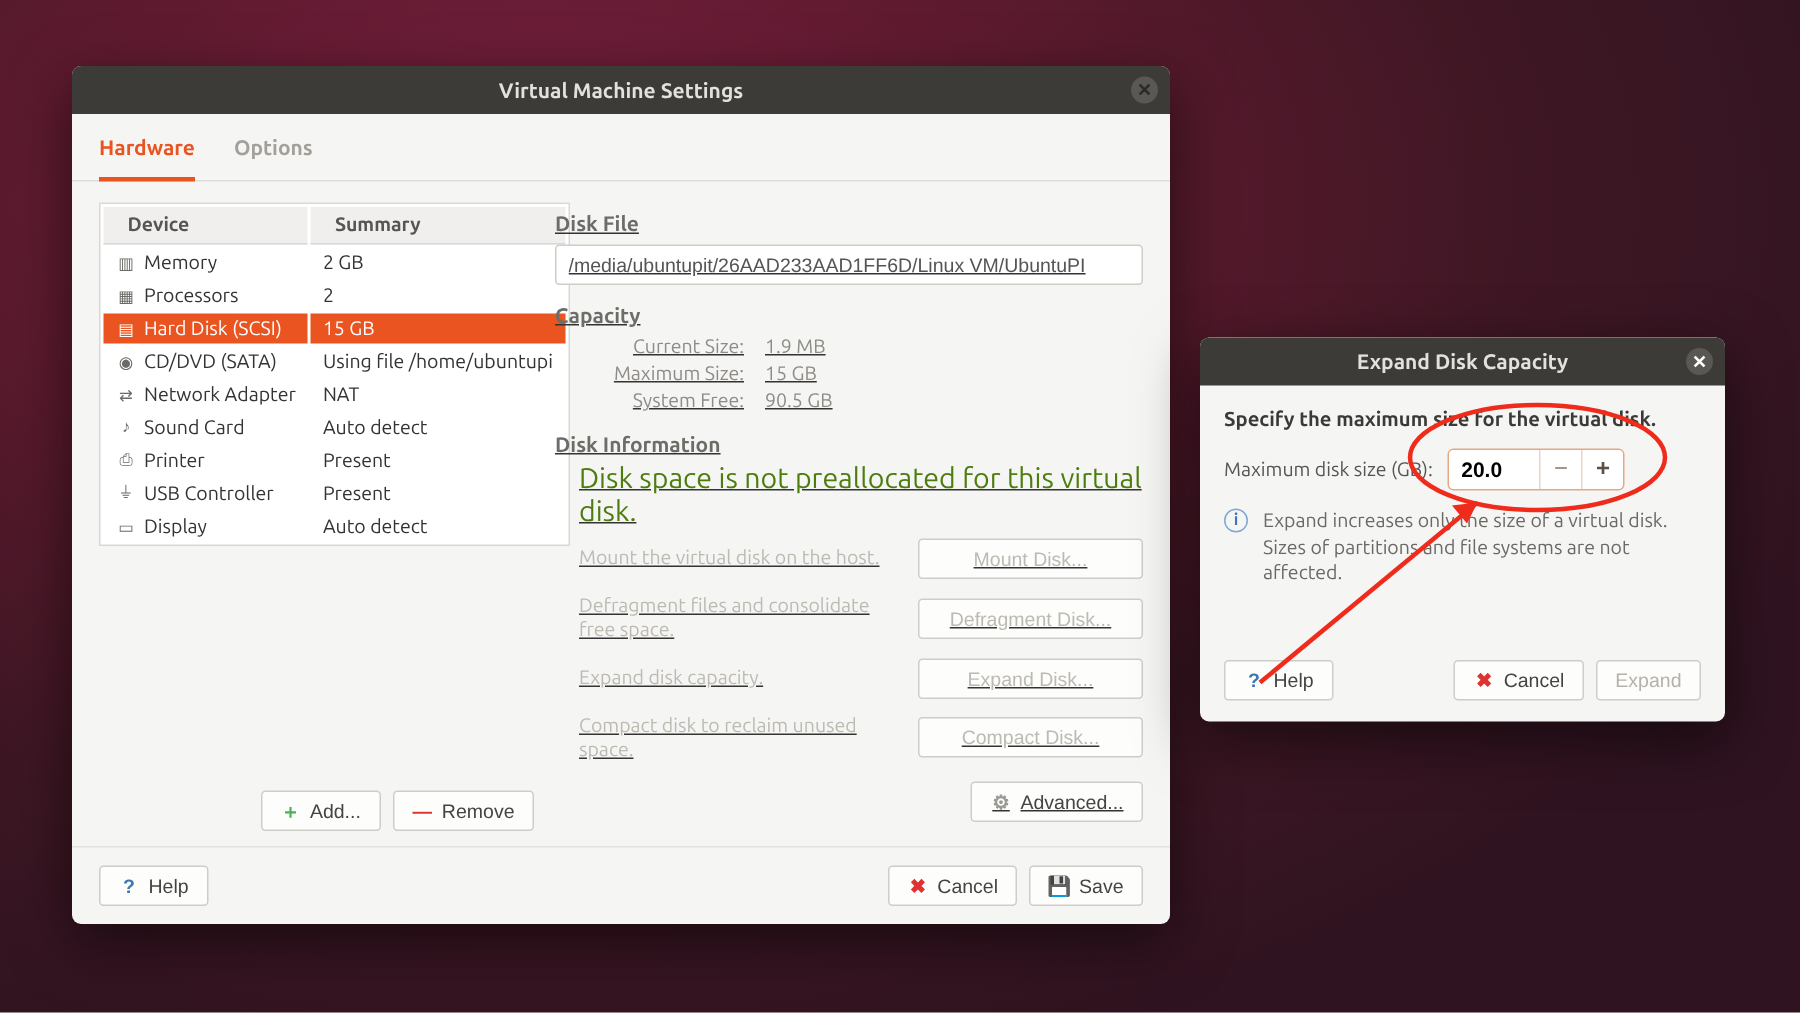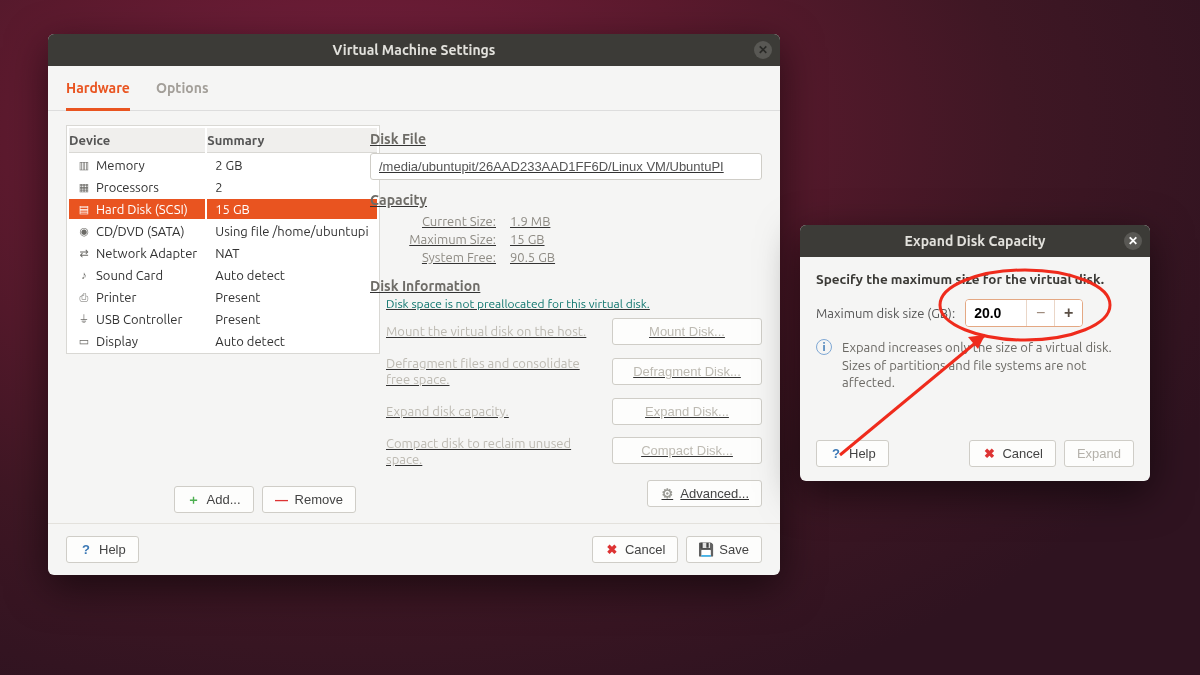--- a/index.html
+++ b/index.html
@@ -33,34 +33,34 @@
   }
   .titlebar .close {
     position: absolute; right: 8px; top: 7px;
     width: 18px; height: 18px; border-radius: 50%;
     background: #595854; color: #2a2a27;
     display:flex; align-items:center; justify-content:center;
     font-size: 12px; cursor:pointer;
   }
   .orange-close { background:#e95420; color:#fff !important; }
 
-  #settings { left: 48px; top: 34px; width: 732px; }
+  #settings { left: 48px; top: 44px; width: 732px; }
 
   .tabs { padding: 14px 18px 0 18px; display:flex; gap:26px; border-bottom:1px solid #ddd; }
   .tab { padding-bottom:12px; color:#a39f99; font-weight:700; font-size:14px; cursor:pointer; }
   .tab.active { color:#e95420; border-bottom:3px solid #e95420; margin-bottom:-1px; }
 
   .body { display:flex; padding:14px 18px 10px 18px; gap:14px; }
   .left-col { width:290px; display:flex; flex-direction:column; }
   .right-col { flex:1; display:flex; flex-direction:column;text-decoration:underline; }
 
   .device-table { border:1px solid #d9d8d4; background:#fff; width:100%; }
   .device-table th {
     text-align:left; font-weight:700; font-size:13px; color:#555;
-    background:#f0efed; padding:5px 0; border-bottom:1px solid #d9d8d4;
+    background:#f0efed; padding:5px 16px; border-bottom:1px solid #d9d8d4;
   }
   .device-table td { padding:3px 8px; font-size:13px; white-space:nowrap; }
   .device-table td.dev { display:flex; align-items:center; gap:5px; }
   .device-table tr.sel td { background:#e95420; color:#fff; }
   .dev-icon { width:14px; height:14px; display:inline-flex; align-items:center; justify-content:center; font-size:11px; color:#6b6a66; }
   .sel .dev-icon { color:#fff; }
 
   .left-btns { margin-top:auto; padding-top:10px; display:flex; justify-content:flex-end; gap:8px; }
 
   .btn {
@@ -73,21 +73,21 @@
   .sec-title { font-weight:700; color:#6e6c67; font-size:14px; margin-top:6px; }
   .sec-title.dim { color:#b7b5ae; }
   .field-row { display:flex; align-items:center; gap:8px; margin-top:6px; }
   input.txt {
     flex:1; border:1px solid #cfcdc7; border-radius:3px; padding:5px 8px;
     font-size:13px; color:#555; background:#fff;
   }
   .cap-grid { padding:4px 0 2px 16px; font-size:13px; color:#8f8c85; }
   .cap-grid div { display:flex; gap:14px; padding:2px 0; }
   .cap-grid .k { width:110px; text-align:right; }
-  .info-line { color:#0f766e; font-size:12px; padding:3px 0 3px 16px; }
+  .info-line { color:#4d7c0f; font-size:19px; padding:3px 0 3px 16px; }
 
   .util-row { display:flex; align-items:center; gap:8px; padding:5px 0 5px 16px; }
   .util-row .desc { flex:1; color:#bdbab2; font-size:13px; line-height:1.25; }
   .util-row .btn { width:150px; justify-content:center; color:#bdbab2; }
 
   .adv-row { display:flex; justify-content:flex-end; padding:8px 0 6px 0; }
 
   .footer-bar { border-top:1px solid #e3e1dc; padding:12px 18px; display:flex; }
   .footer-bar .spacer { flex:1; }
 

